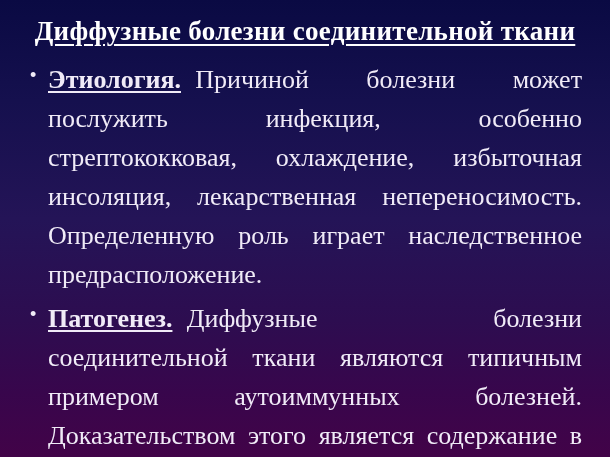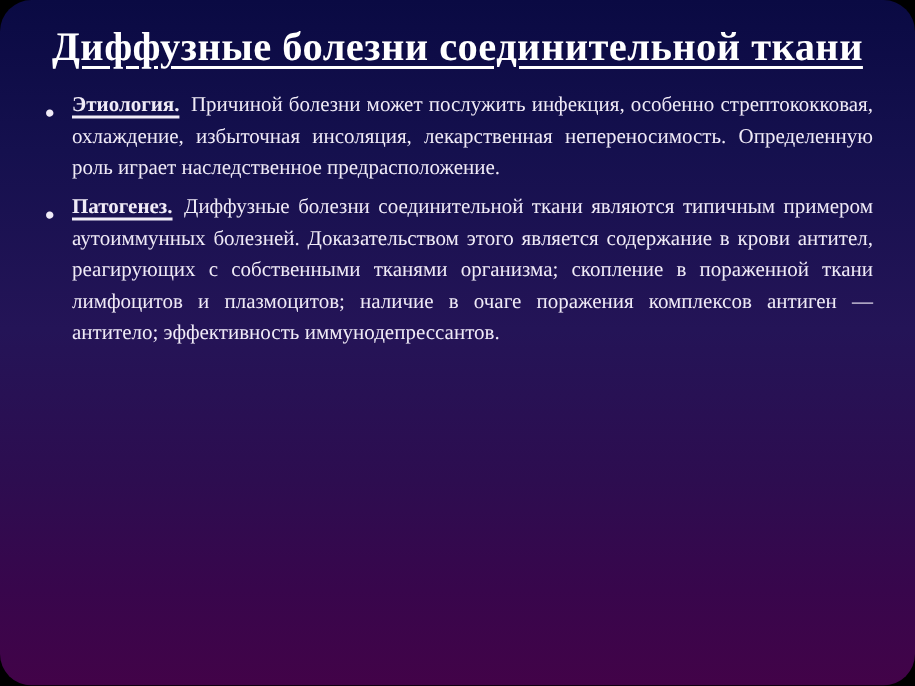--- a/index.html
+++ b/index.html
@@ -13,21 +13,20 @@
     height: 457px;
     overflow: hidden;
     background: linear-gradient(180deg,
       var(--bg-top, #0a0a43) 0%,
       #15104e 22%,
       var(--bg-mid, #241457) 48%,
       #2d0d50 70%,
       #38064c 86%,
       var(--bg-bottom, #420348) 100%);
     font-family: "Liberation Serif", serif;
-    border-radius: 21px;
   }
   .title {
     margin: 0;
     padding: 16px 10px 0 10px;
     text-align: center;
     font-size: 27px;
     font-weight: bold;
     letter-spacing: 0.3px;
     color: var(--title-color, #ffffff);
     text-decoration: underline;
@@ -47,22 +46,22 @@
     left: 2px;
     top: 1px;
     font-size: 18px;
     line-height: 29px;
     color: var(--text-color, #f0ebf7);
     font-family: "Liberation Sans", sans-serif;
   }
   .para {
     margin: 0;
     text-align: justify;
-    font-size: 14px;
-    line-height: 21px;
+    font-size: 26px;
+    line-height: 39px;
     color: var(--text-color, #f0ebf7);
   }
   .term {
     font-weight: bold;
     text-decoration: underline;
     text-decoration-thickness: 1.5px;
     text-underline-offset: 3px;
     margin-right: 0.55em;
   }
 </style>

